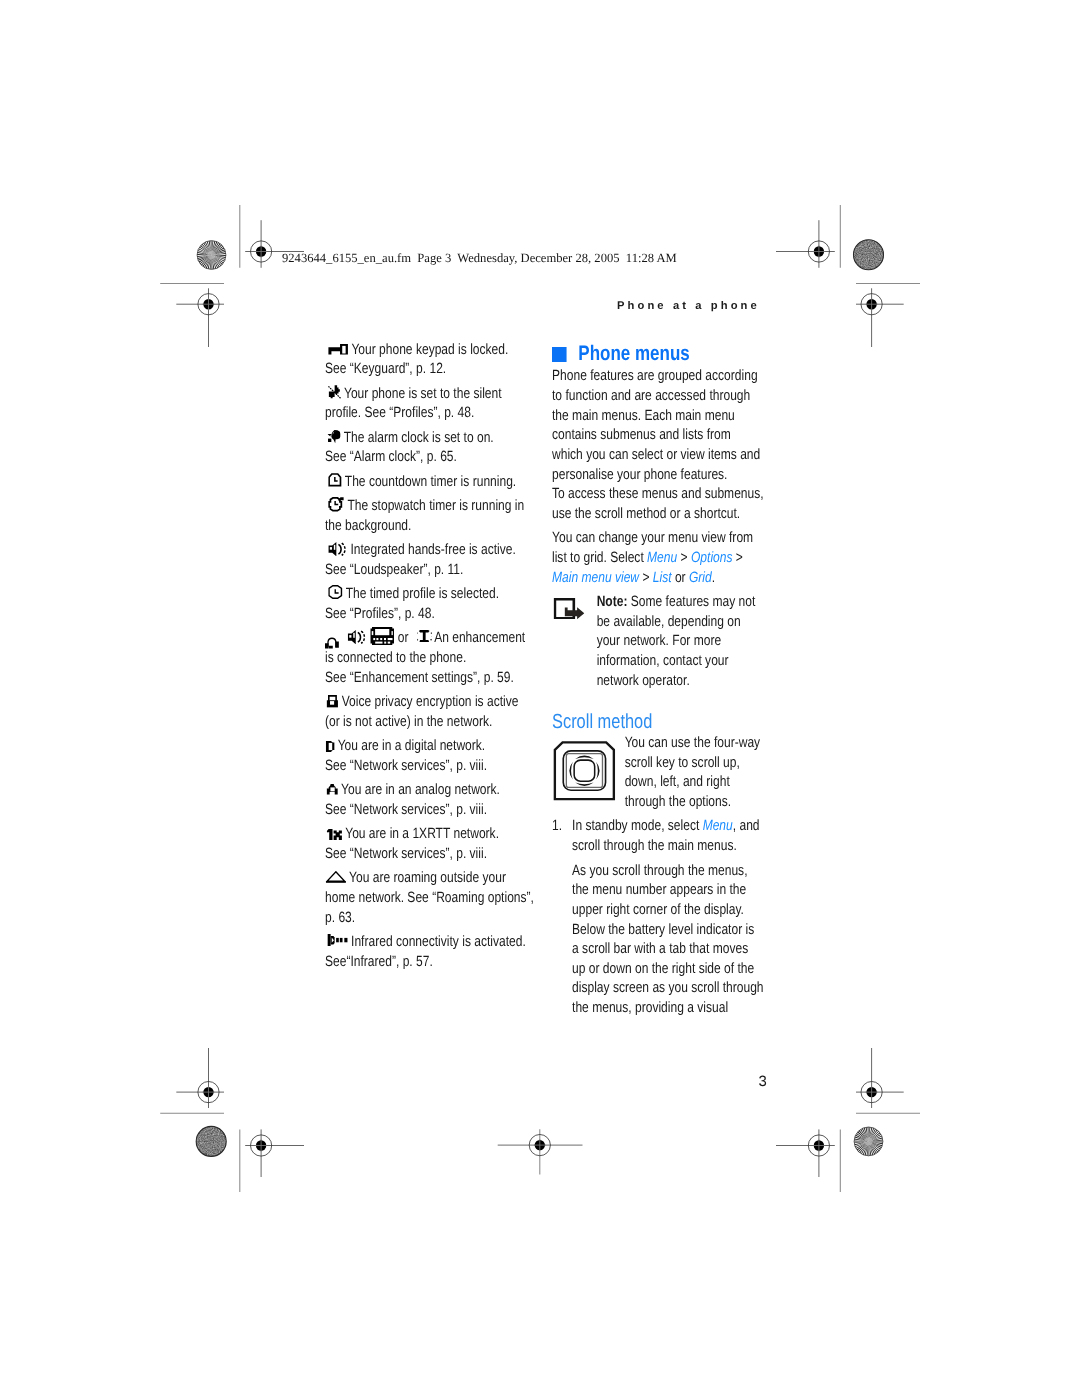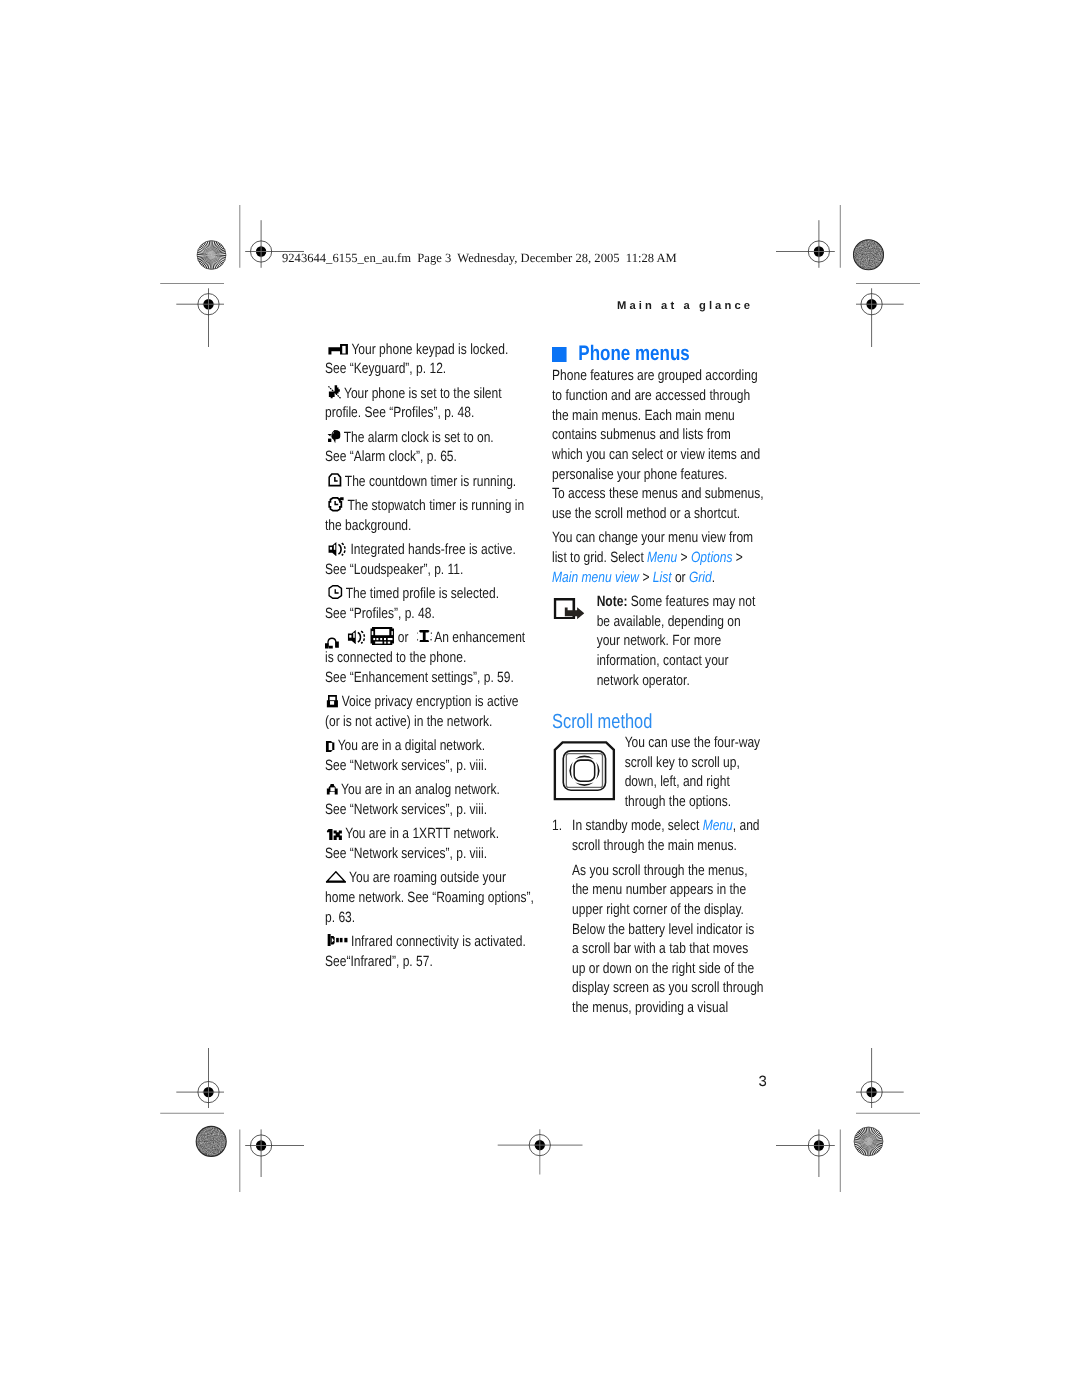--- a/index.html
+++ b/index.html
@@ -171,21 +171,21 @@
     <use href="#rosette" x="211.5" y="255.0"></use>
     <use href="#rosette" x="868.5" y="1141.4"></use>
   </g>
   <g>
     <use href="#blob" x="868.5" y="254.7"></use>
     <use href="#blob" x="211.2" y="1141.4"></use>
   </g>
 </svg>
 
   <div class="fm-header">9243644_6155_en_au.fm  Page 3  Wednesday, December 28, 2005  11:28 AM</div>
-  <div class="runhead">Main at a glance</div>
+  <div class="runhead">Phone at a phone</div>
 
   <div class="colL body-txt">
 
     <p class="para">
       <span class="icw icw-key"><svg class="ic ic-key" preserveAspectRatio="none" width="24.35" height="10.6" viewBox="0 0 19.7 10.6">
             <path d="M0.0 3.2 H11.8 V0.0 H19.7 V10.6 H11.8 V7.2 H3.2 V10.6 H0.0 Z" fill="#000"></path>
             <rect x="14.0" y="1.9" width="3.4" height="7.6" fill="#fff"></rect>
           </svg></span>
       <span>Your phone keypad is locked.<br>See “Keyguard”, p. 12.</span>
     </p>

